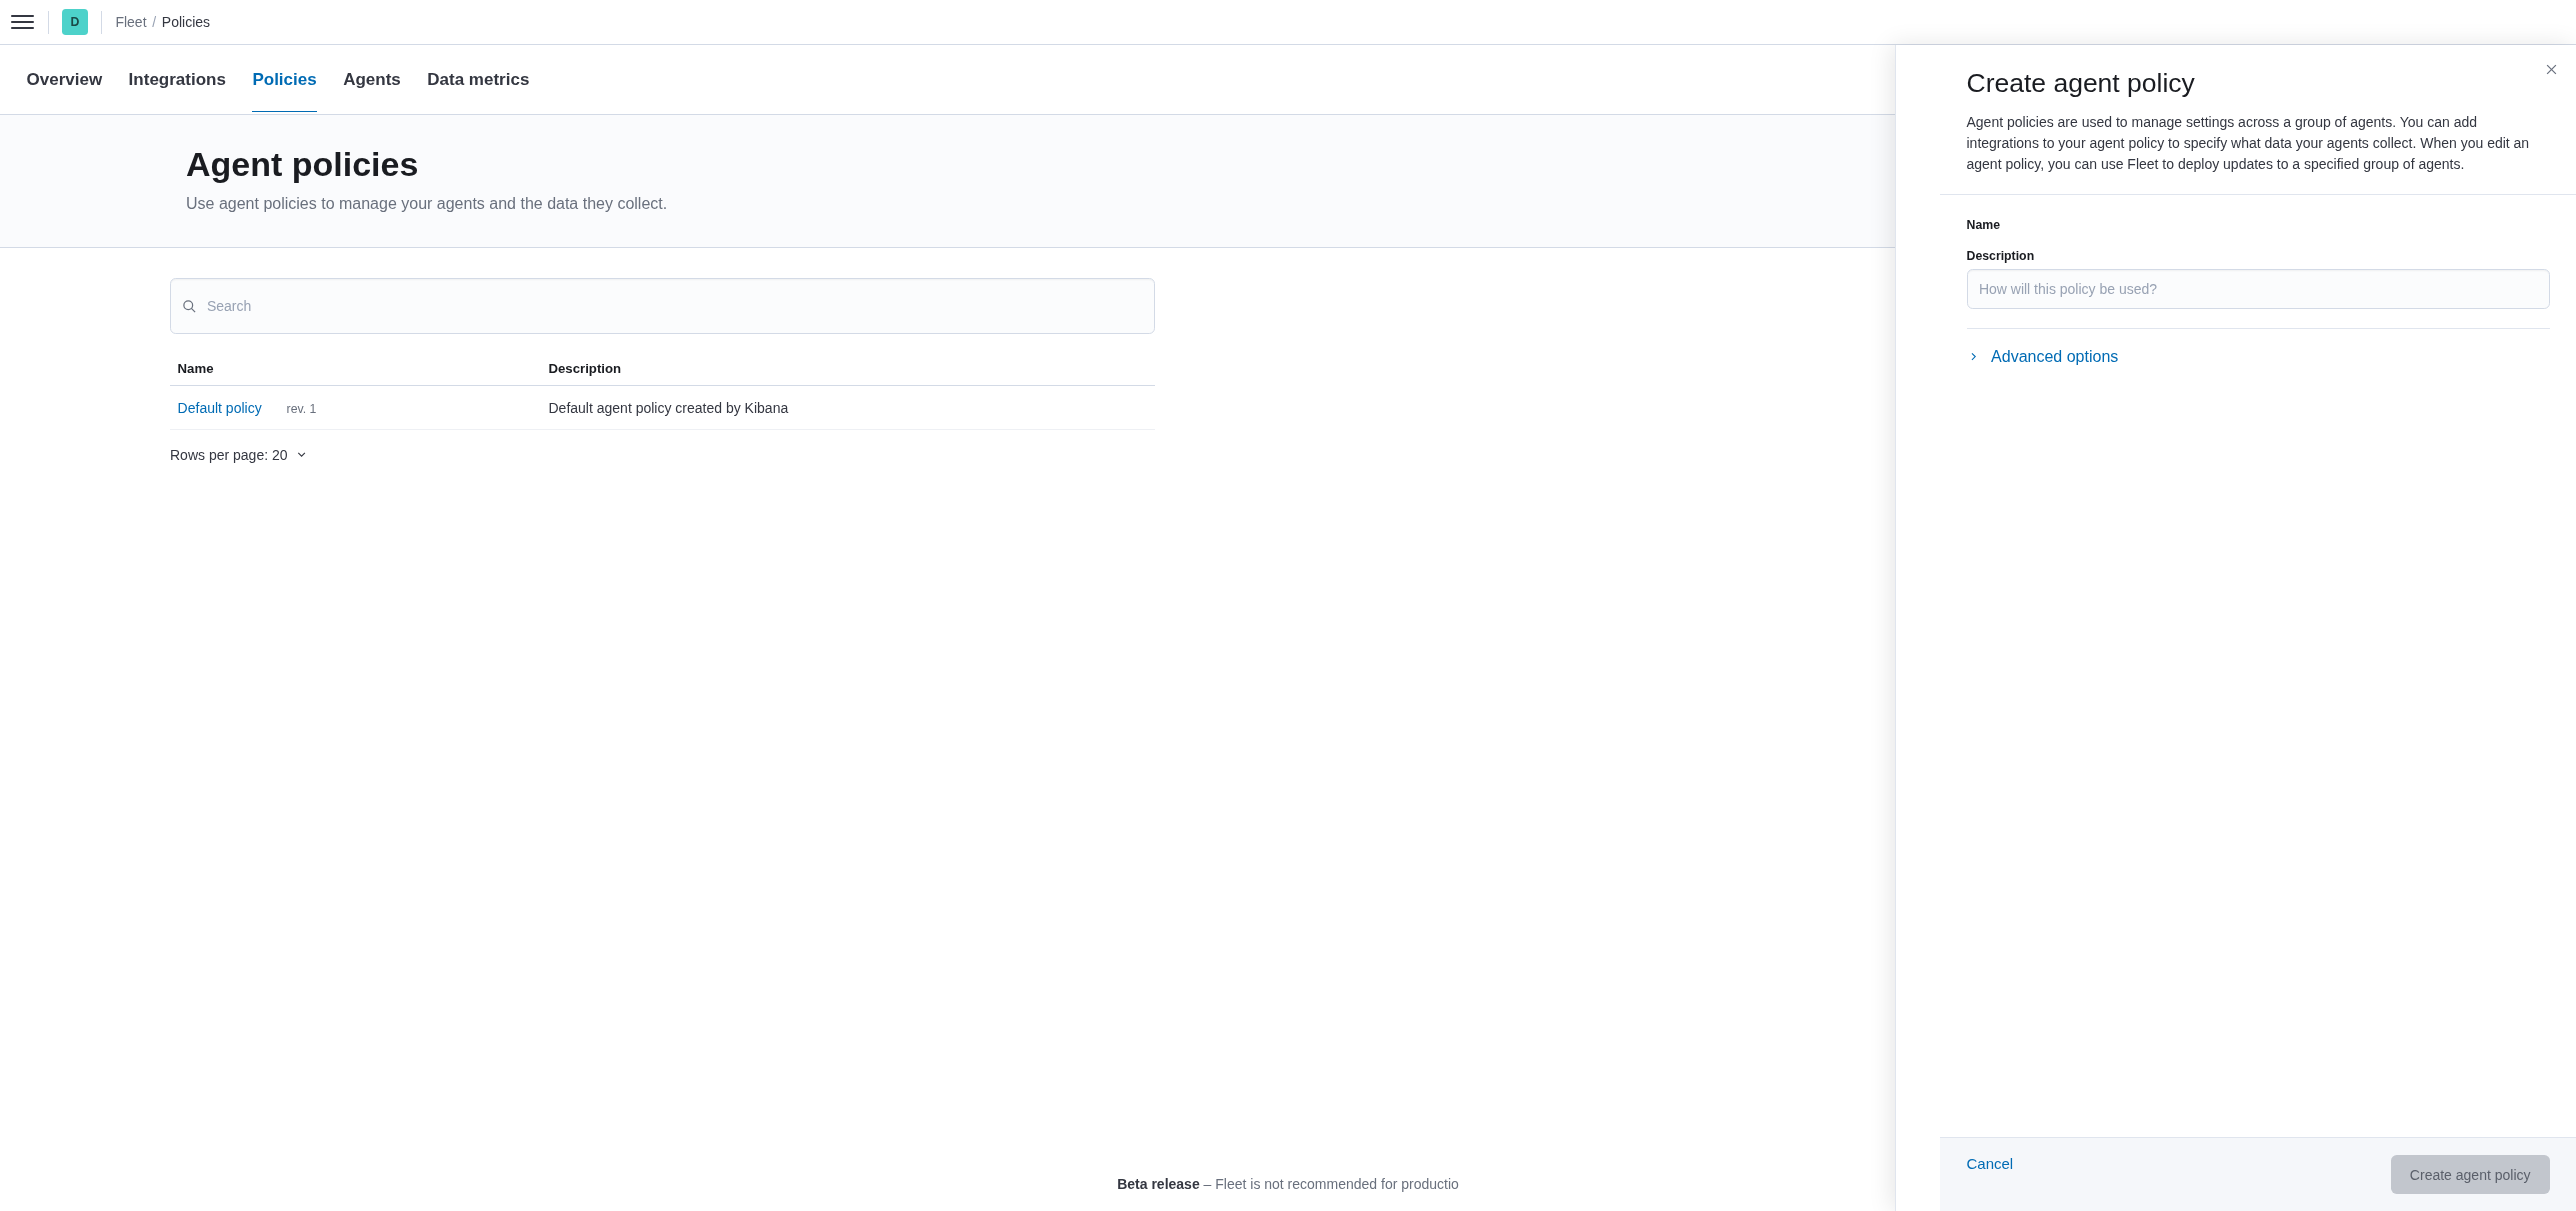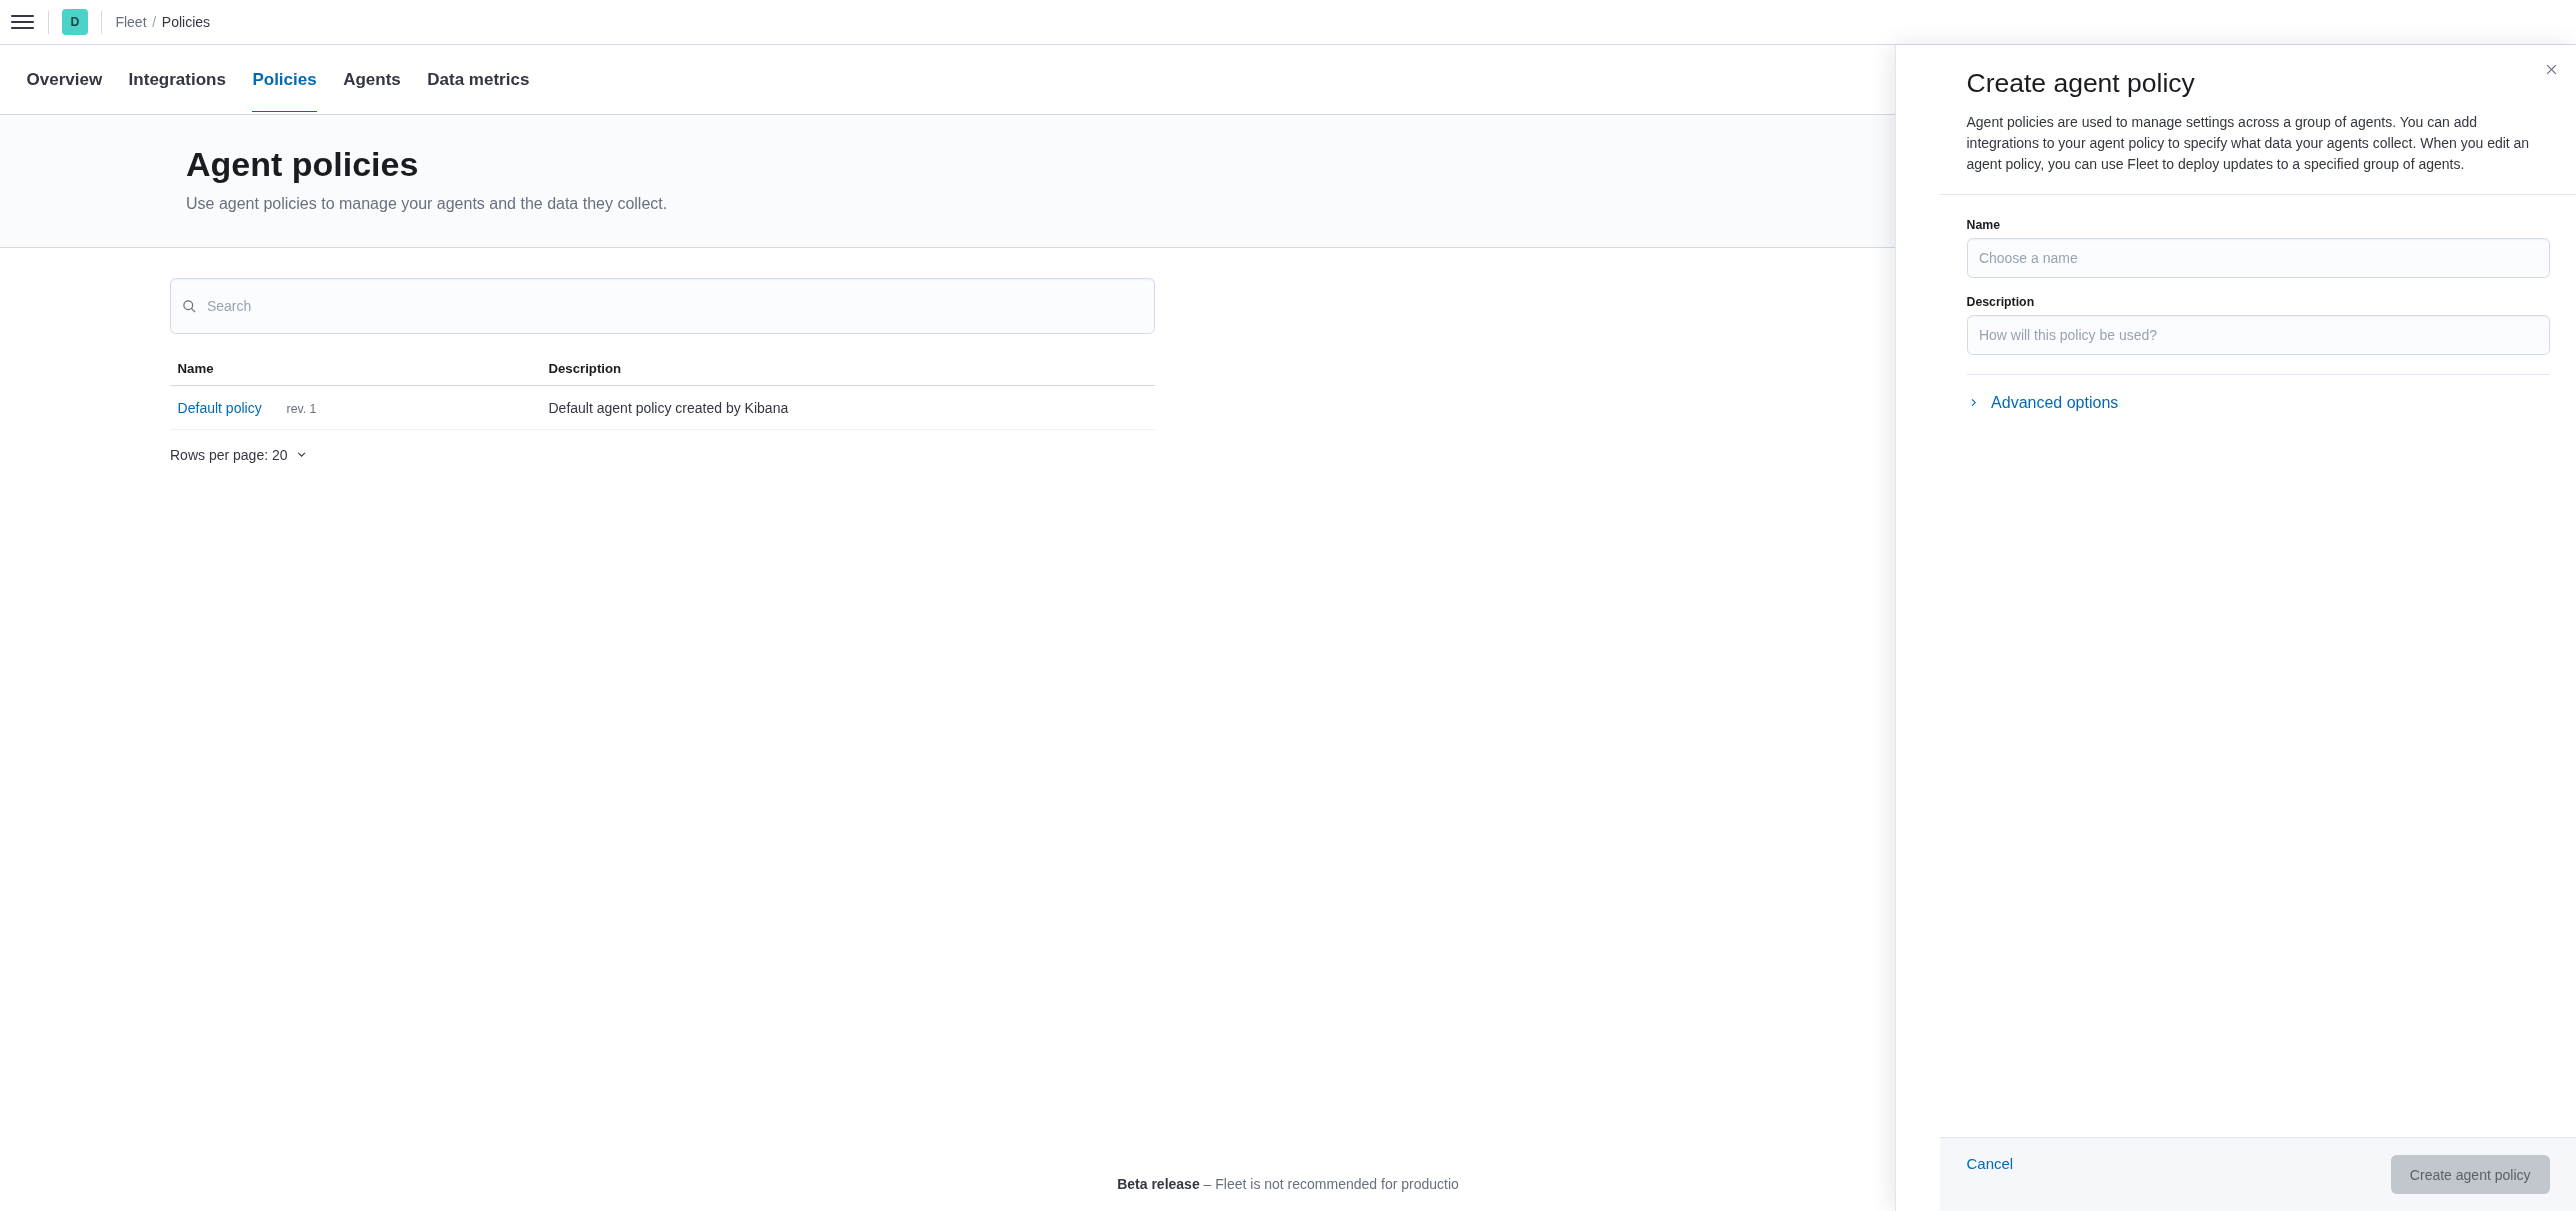--- a/index.html
+++ b/index.html
@@ -437,21 +437,20 @@
   </div>
 
   <div class="flyout-header">
     <h2 class="flyout-title">Create agent policy</h2>
     <p class="flyout-desc">Agent policies are used to manage settings across a group of agents. You can add integrations to your agent policy to specify what data your agents collect. When you edit an agent policy, you can use Fleet to deploy updates to a specified group of agents.</p>
   </div>
 
   <div class="flyout-body">
     <div class="form-row">
       <label class="form-label">Name</label>
-      <input class="text-input" type="text" placeholder="Choose a name" style="">
     </div>
     <div class="form-row">
       <label class="form-label">Description</label>
       <input class="text-input" type="text" placeholder="How will this policy be used?" style="">
     </div>
 
     <hr class="hr">
 
     <div class="advanced-toggle">
       <svg viewBox="0 0 24 24">

